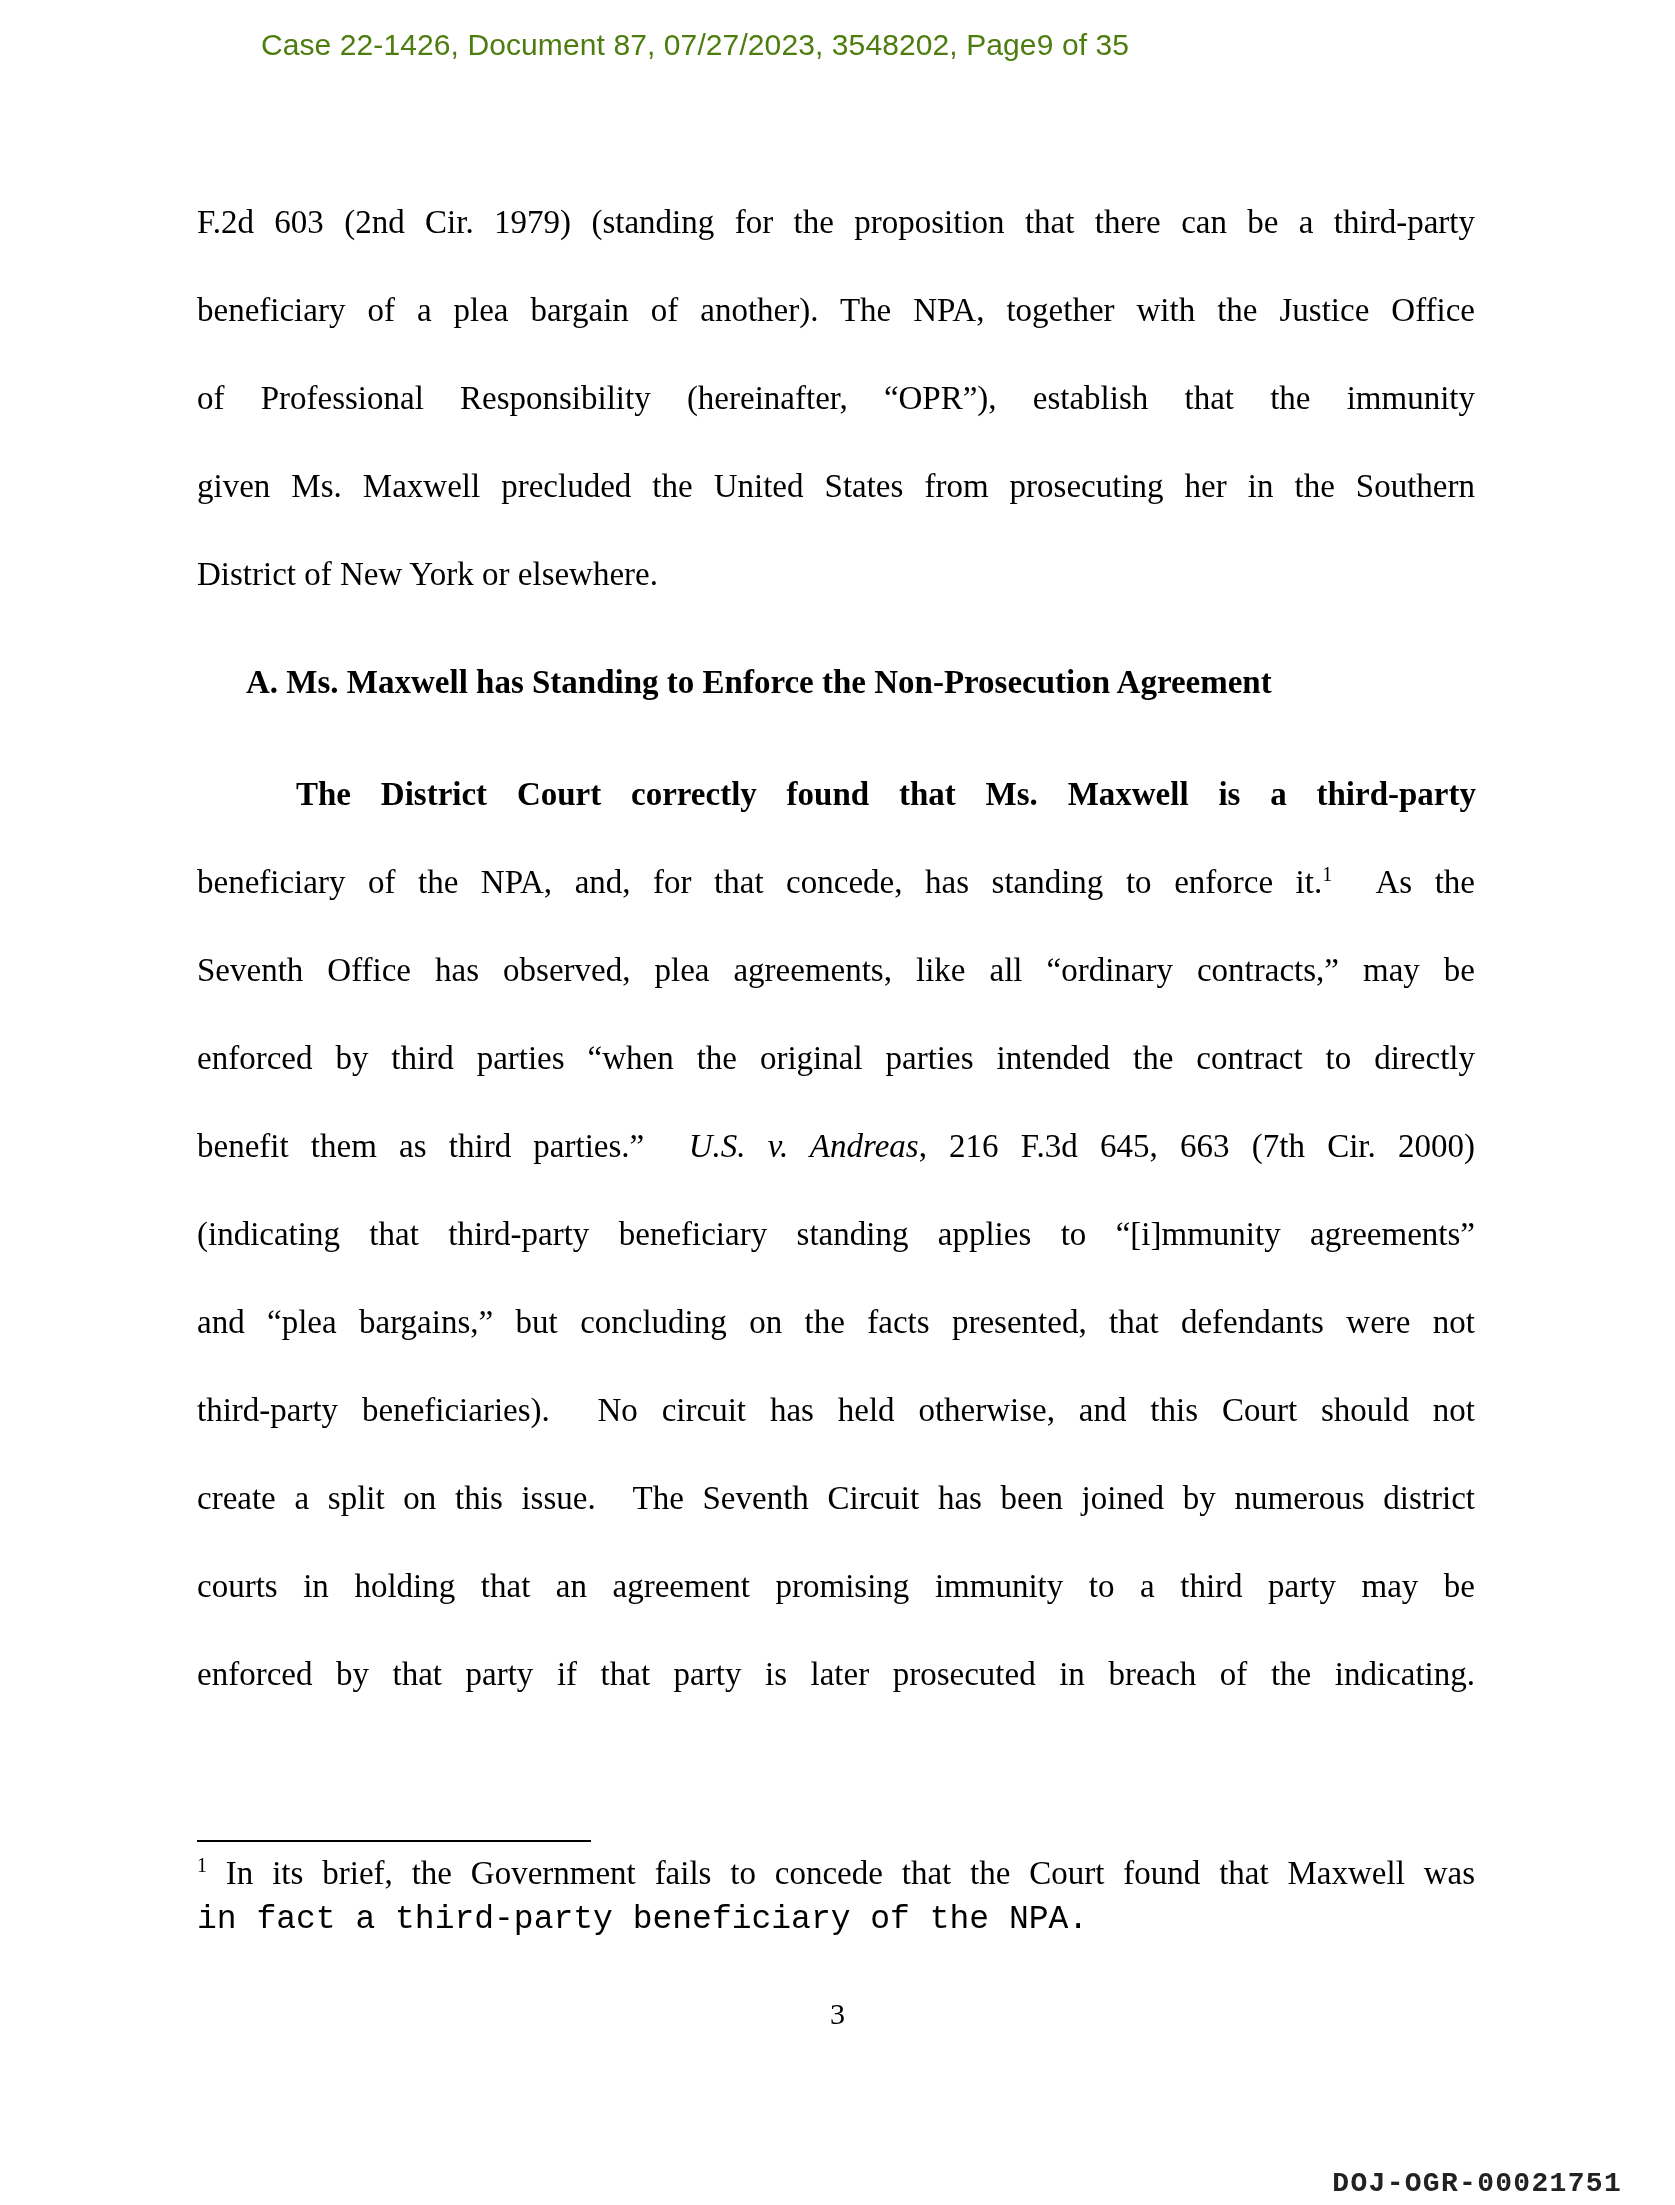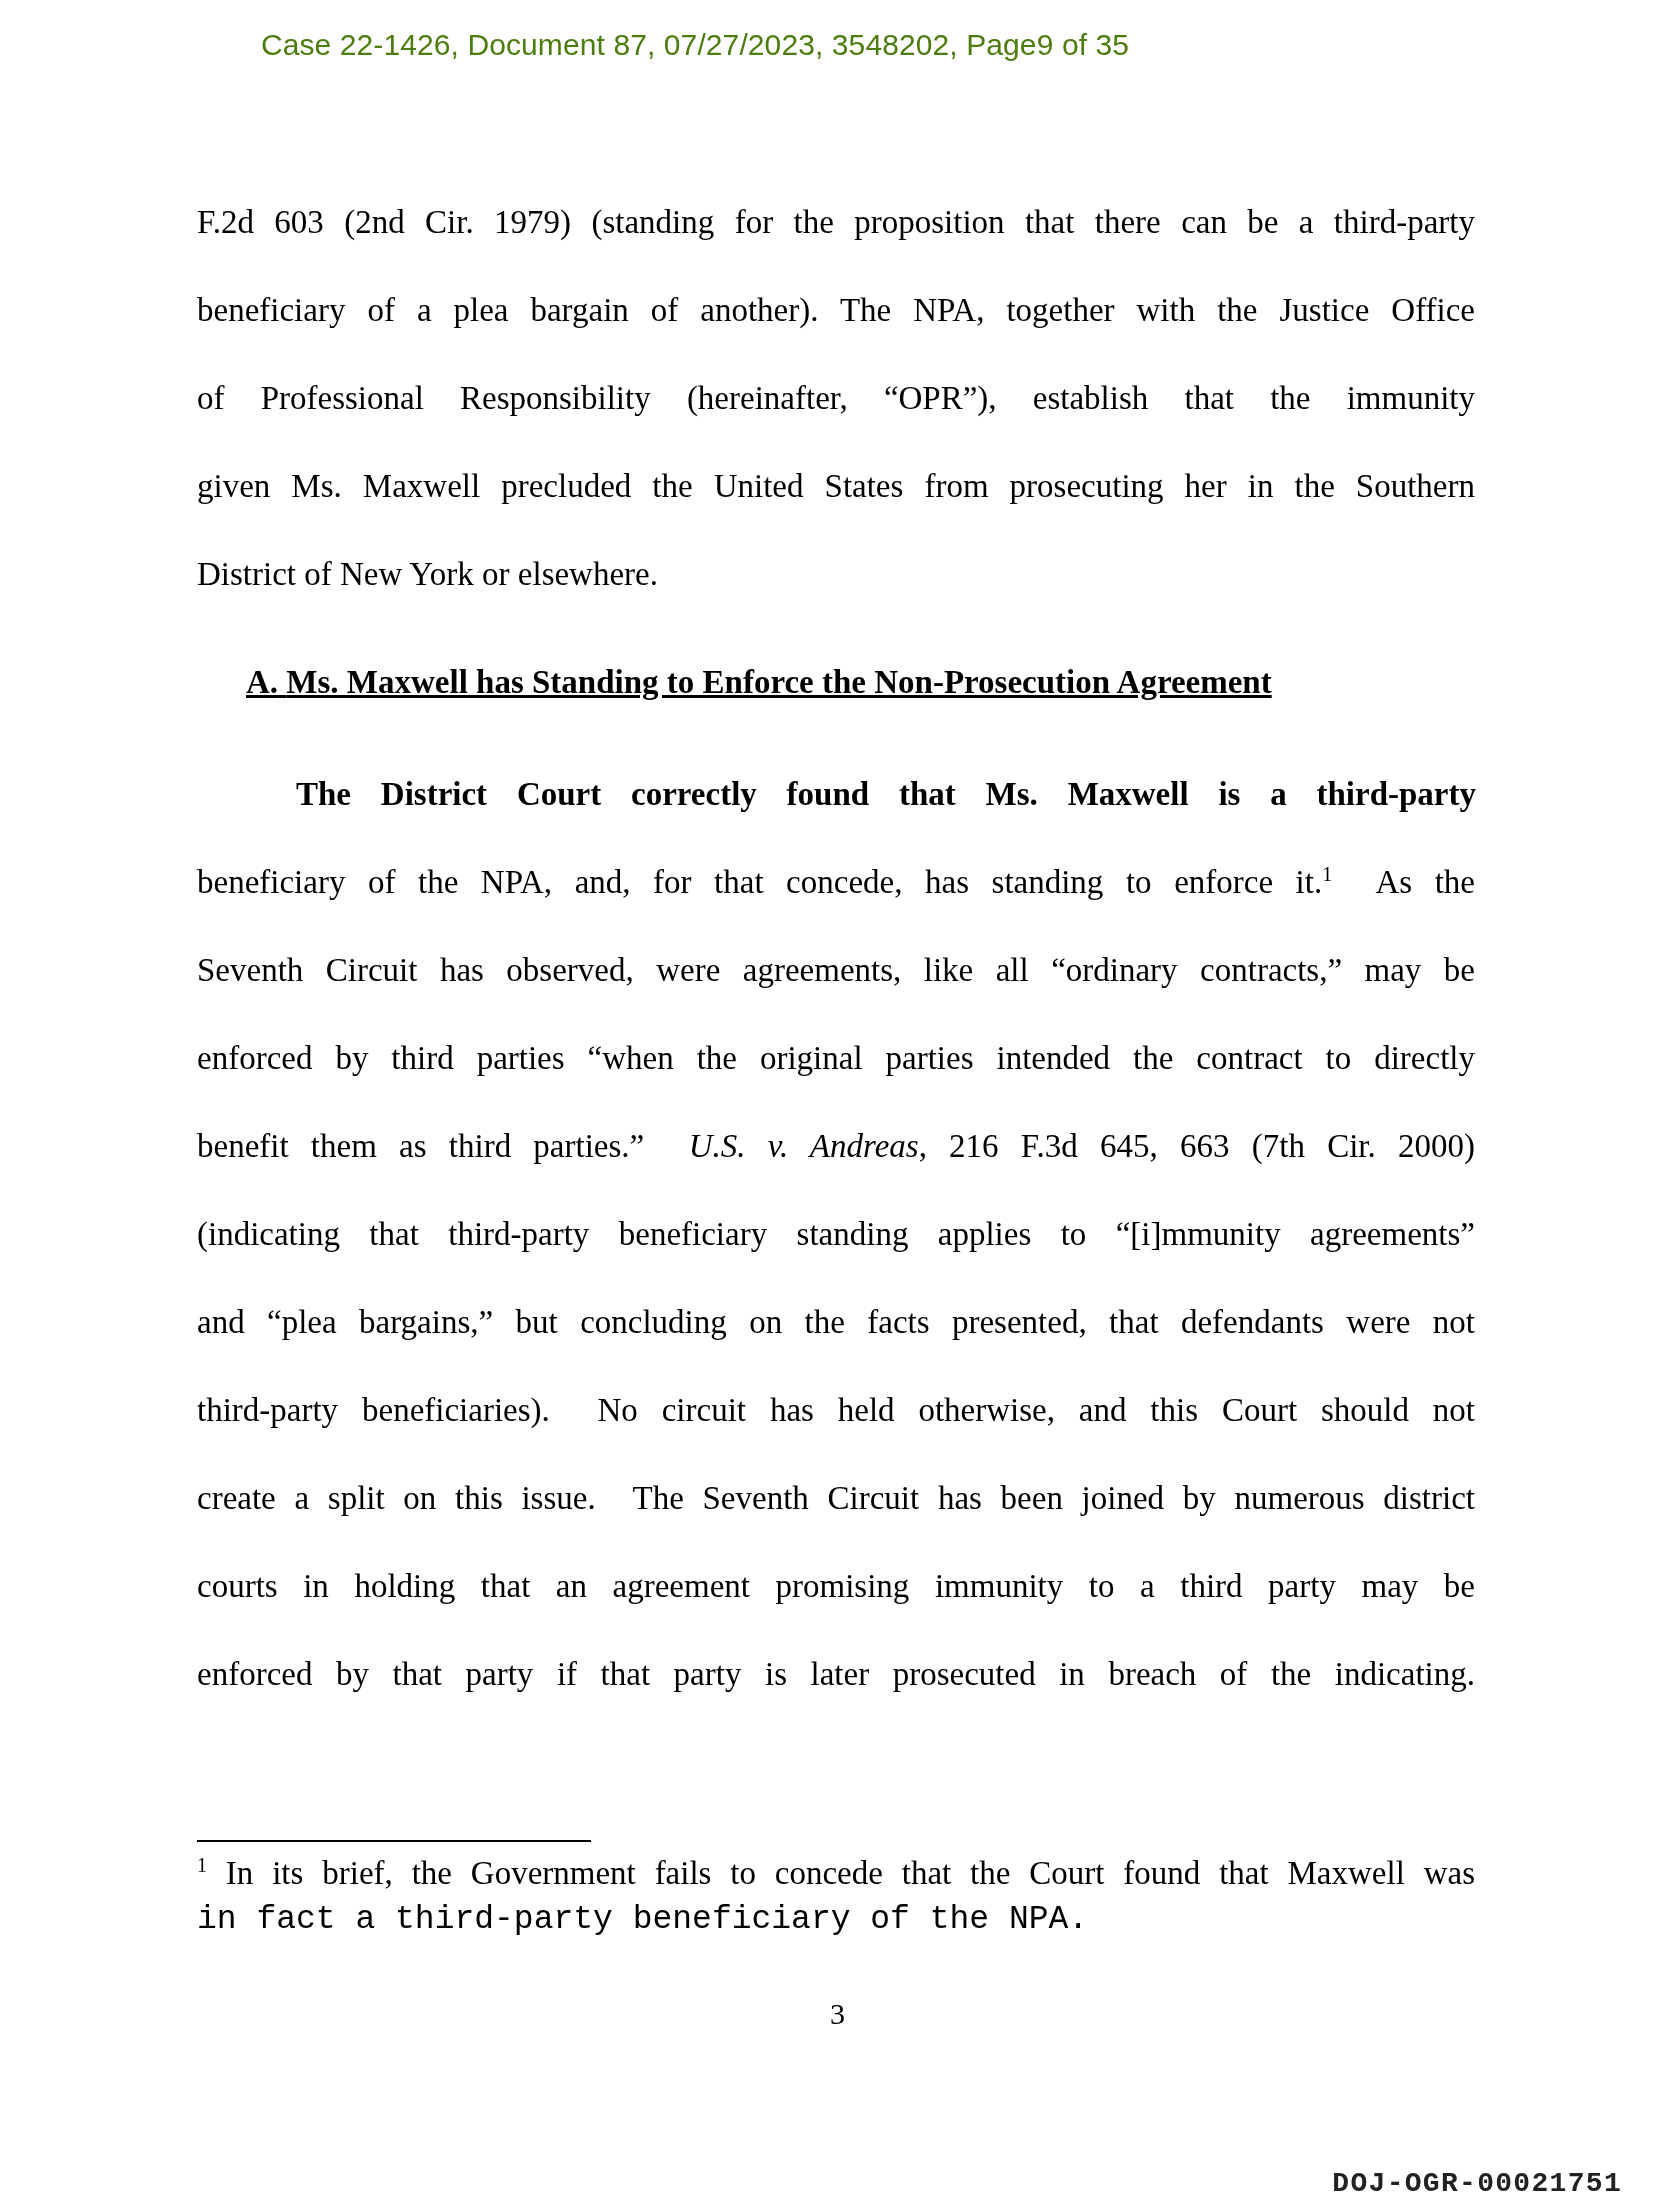--- a/index.html
+++ b/index.html
@@ -45,21 +45,20 @@
     width: 1180px;
     font-weight: bold;
   }
   .heading {
     position: absolute;
     left: 246px;
     font-size: 33px;
     font-weight: bold;
     line-height: 39px;
     white-space: nowrap;
-    text-decoration: underline;
   }
   .heading .hl2 {
     display: block;
     padding-left: 49px;
   }
   .heading .hl1 {
     display: block;
     width: 1196px;
   }
   .sup {
@@ -123,21 +122,21 @@
 <div class="heading" style="top:663px;">
   <span class="hl1">
     <span>A.</span>
     <span>Ms. Maxwell has Standing to Enforce the Non-Prosecution Agreement</span>
   </span>
 </div>
 
 <div>
   <div class="body-line indent" style="top:775px;">The District Court correctly found that Ms. Maxwell is a third-party</div>
   <div class="body-line" style="top:863px;"><span>beneficiary of the NPA, and, for that concede, has standing to enforce it.</span><span class="sup">1</span><span>&nbsp; As the</span></div>
-  <div class="body-line" style="top:951px;">Seventh Circuit has observed, were agreements, like all “ordinary contracts,” may be</div>
+  <div class="body-line" style="top:951px;">Seventh Office has observed, plea agreements, like all “ordinary contracts,” may be</div>
   <div class="body-line" style="top:1039px;">enforced by third parties “when the original parties intended the contract to directly</div>
   <div class="body-line" style="top:1127px;"><span>benefit them as third parties.”&nbsp; </span><span class="ital">U.S. v. Andreas</span><span>, 216 F.3d 645, 663 (7th Cir. 2000)</span></div>
   <div class="body-line" style="top:1215px;">(indicating that third-party beneficiary standing applies to “[i]mmunity agreements”</div>
   <div class="body-line" style="top:1303px;">and “plea bargains,” but concluding on the facts presented, that defendants were not</div>
   <div class="body-line" style="top:1391px;">third-party beneficiaries).&nbsp; No circuit has held otherwise, and this Court should not</div>
   <div class="body-line" style="top:1479px;">create a split on this issue.&nbsp; The Seventh Circuit has been joined by numerous district</div>
   <div class="body-line" style="top:1567px;">courts in holding that an agreement promising immunity to a third party may be</div>
   <div class="body-line" style="top:1655px;">enforced by that party if that party is later prosecuted in breach of the indicating.</div>
 </div>
 

